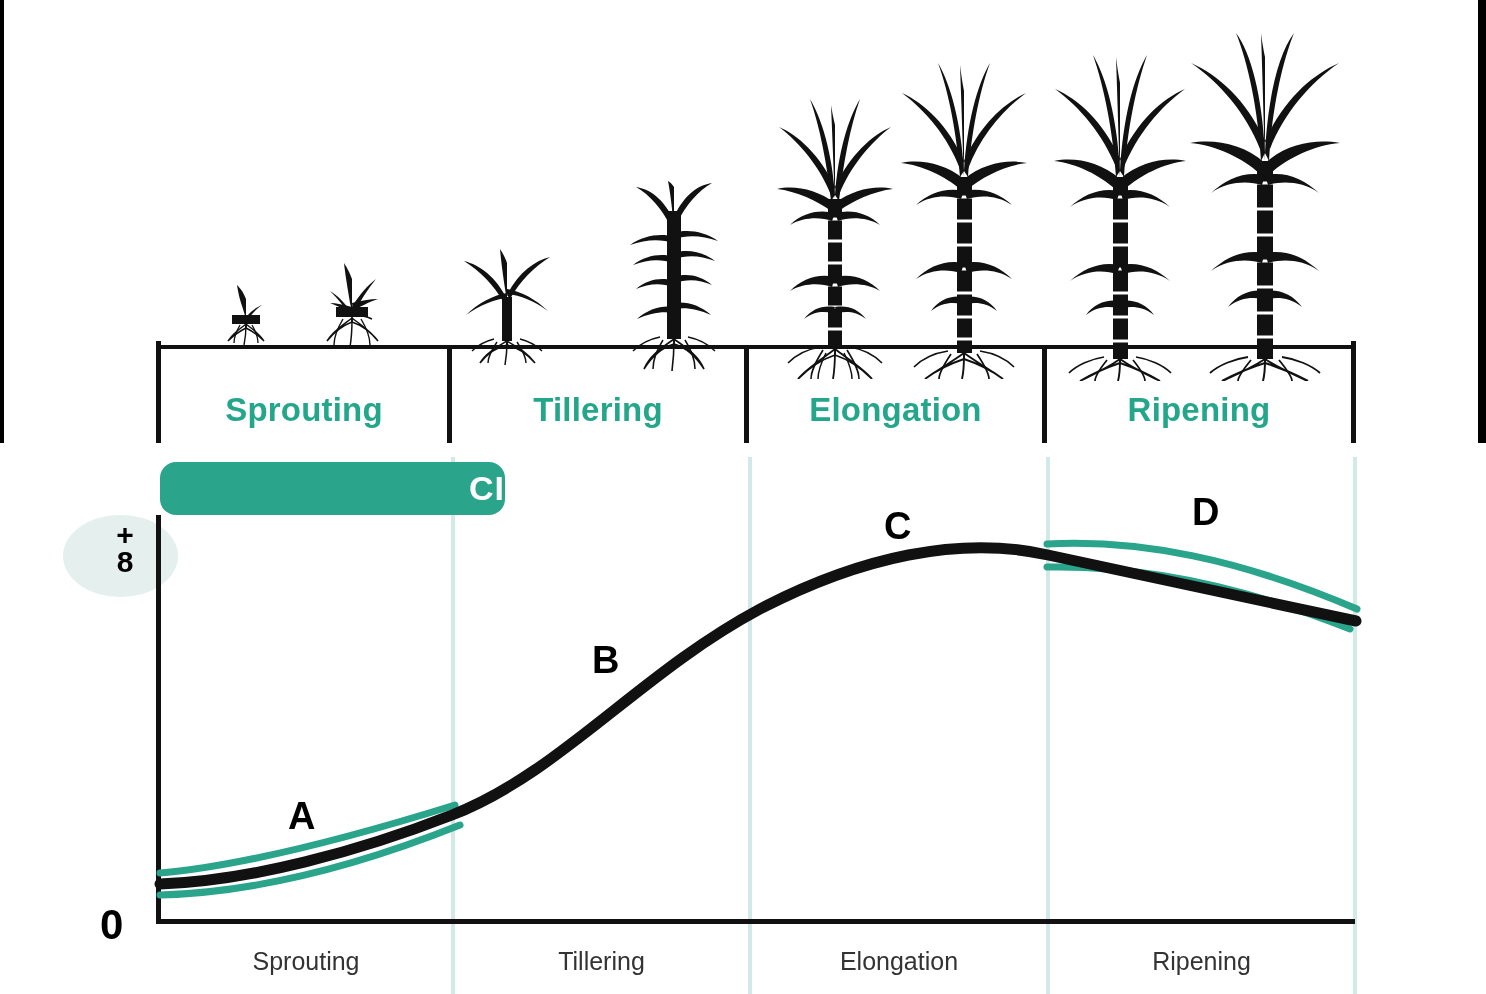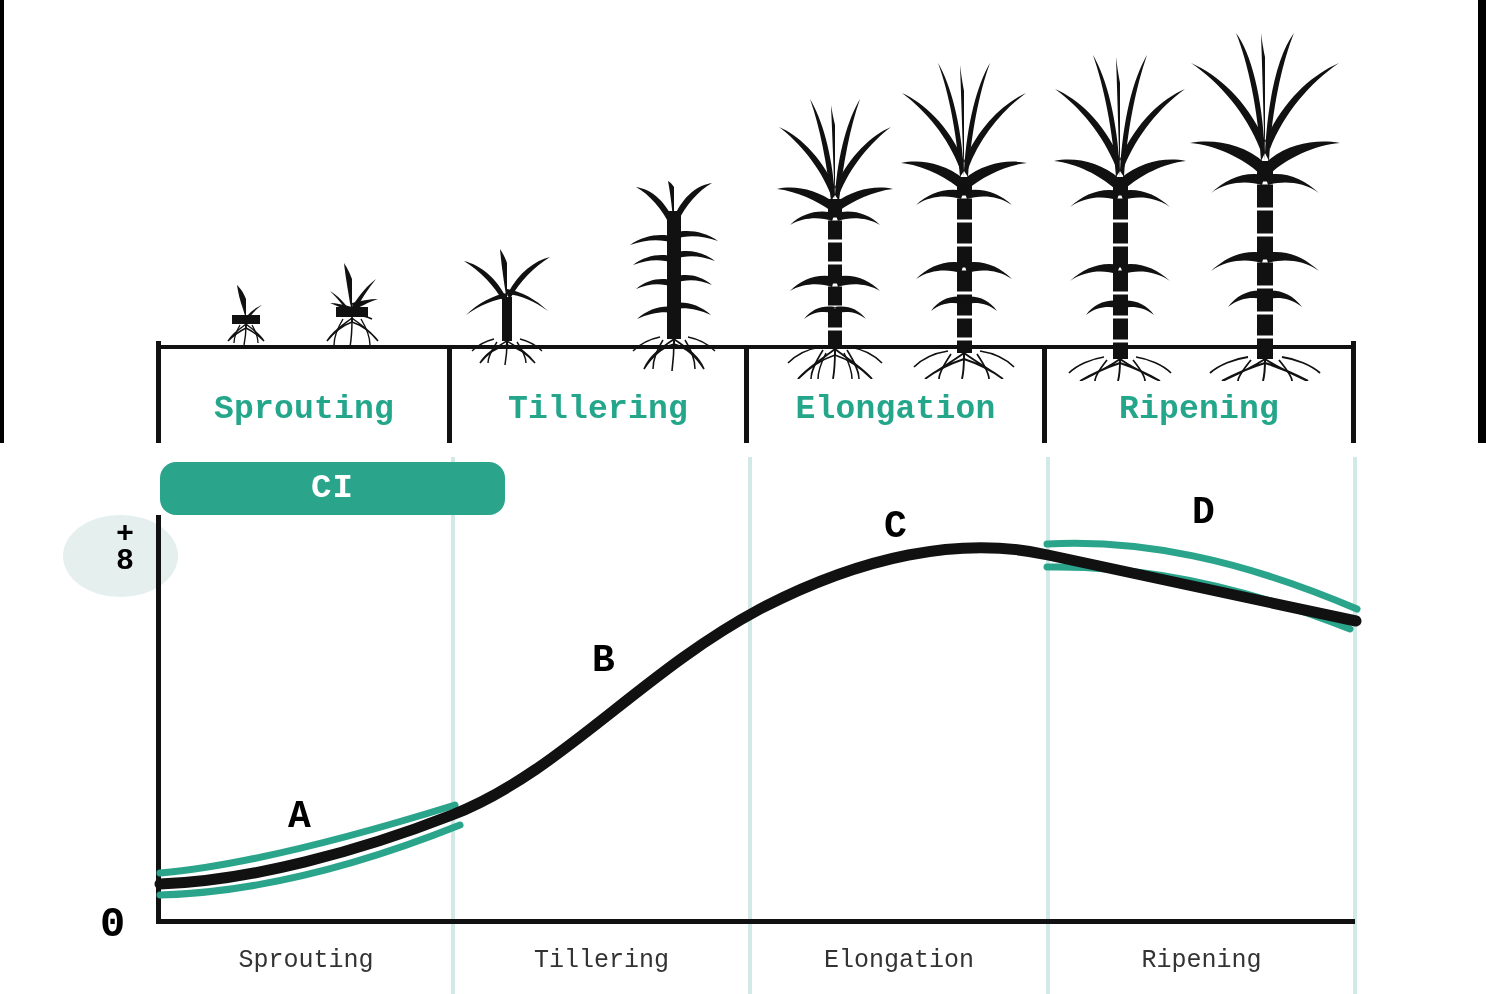--- a/index.html
+++ b/index.html
@@ -1,18 +1,18 @@
 <!DOCTYPE html>
 <html><head>
 <meta charset="utf-8">
 <style>
   html,body{margin:0;padding:0;background:#fff;}
   body{width:1486px;height:994px;overflow:hidden;
        font-family:"Liberation Sans",sans-serif;}
-  #root{position:relative;width:1486px;height:994px;background:#fff;font-family:Liberation Mono, monospace;}
+  #root{position:relative;width:1486px;height:994px;background:#fff;}
 
   
   .edge-left{position:absolute;left:0;top:0;width:4px;height:443px;background:#000;}
   .edge-right{position:absolute;left:1478px;top:0;width:8px;height:443px;background:#000;}
 
   
   .top-panel{position:absolute;left:0;top:0;width:1486px;height:443px;}
   .ground-line{position:absolute;left:156px;top:345px;width:1200px;height:4px;background:#111;}
   .divider{position:absolute;width:5px;background:#111;top:345px;height:98px;}
   .divider.edge{top:341px;height:102px;}
@@ -24,21 +24,21 @@
   .plant svg{display:block;}
 
   
   .chart{position:absolute;left:0;top:443px;width:1486px;height:551px;}
   .gridline{position:absolute;width:4px;background:#d2eae7;}
   .y-axis{position:absolute;left:156px;top:72px;width:5px;height:406px;background:#111;}
   .x-axis{position:absolute;left:156px;top:476px;width:1199px;height:5px;background:#111;}
 
   .ci-pill{position:absolute;left:160px;top:19px;width:345px;height:53px;
        background:#2aa58b;border-radius:16px;color:#fff;font-weight:bold;
-       font-size:34px;line-height:53px;text-align:center;letter-spacing:1px;}
+       font-size:34px;line-height:53px;text-align:right;letter-spacing:1px;}
 
   .y-badge{position:absolute;left:63px;top:72px;width:115px;height:82px;
        background:#e4efee;border-radius:50%;}
   .y-top-label{position:absolute;left:95px;top:78px;width:60px;text-align:center;
        font-weight:bold;font-size:30px;color:#000;line-height:27px;}
   .y-zero-label{position:absolute;left:100px;top:458px;font-weight:bold;
        font-size:42px;color:#000;}
 
   .curve-label{position:absolute;font-weight:bold;font-size:38px;color:#000;}
 

